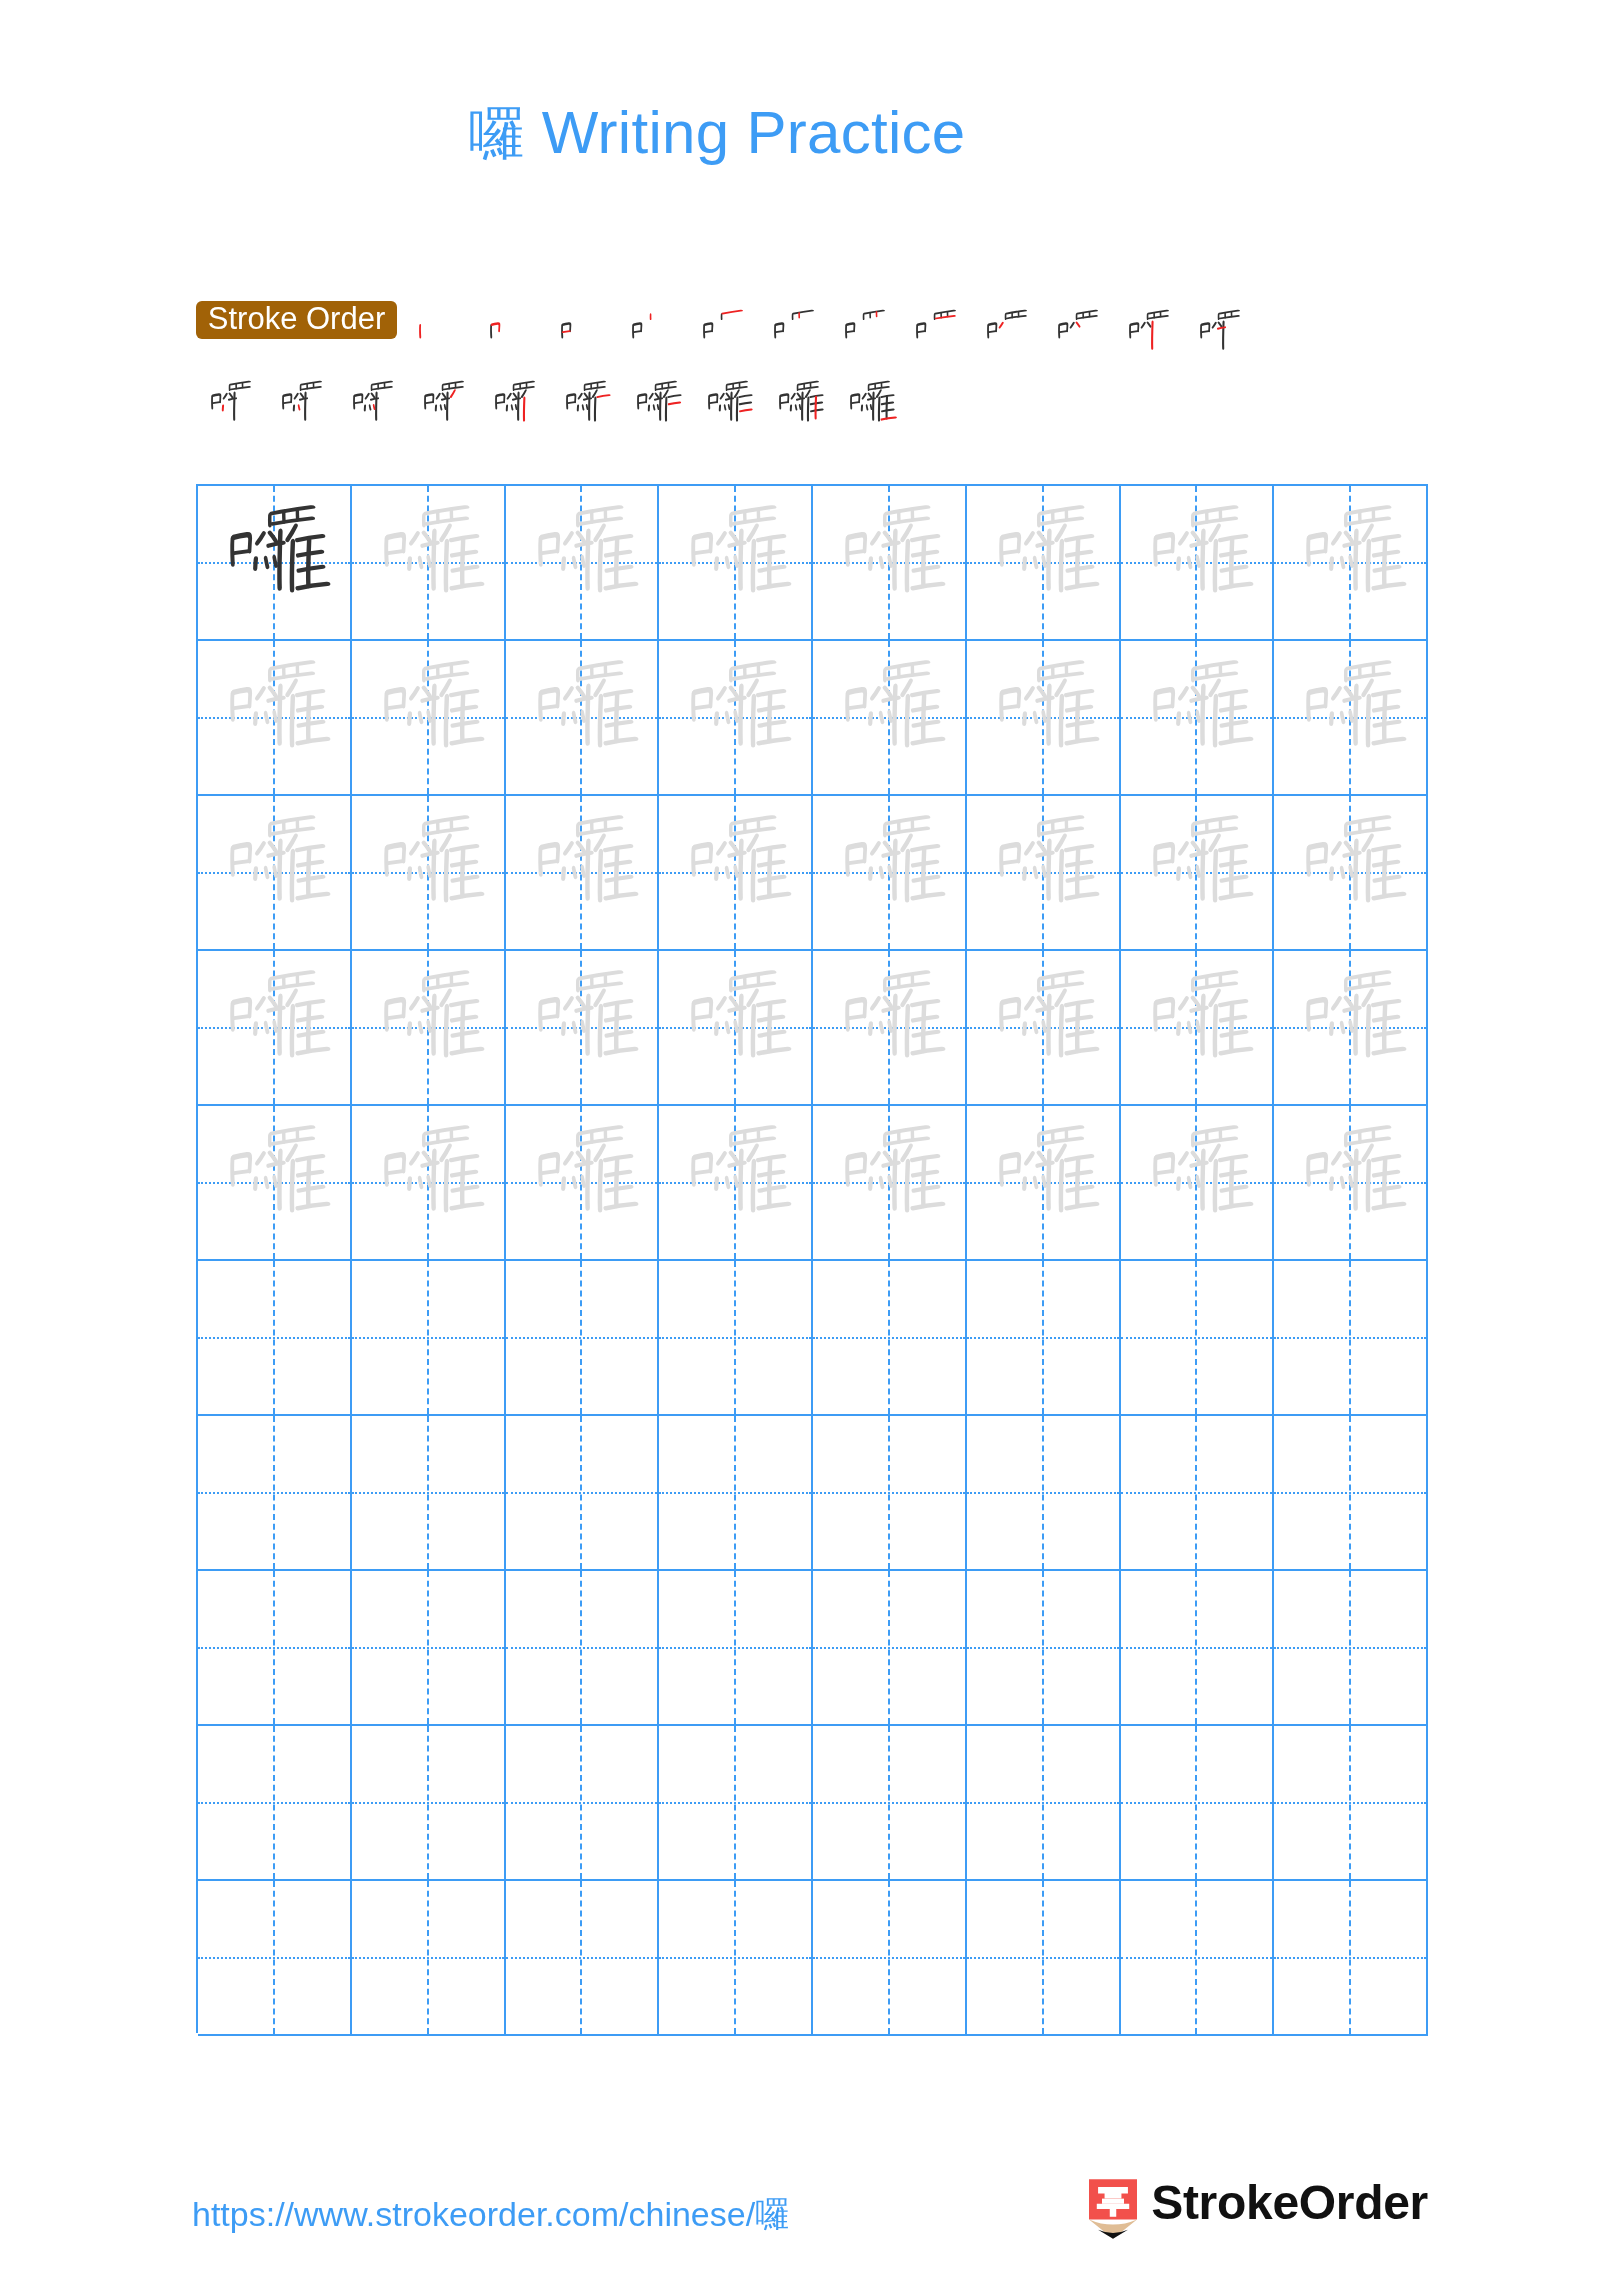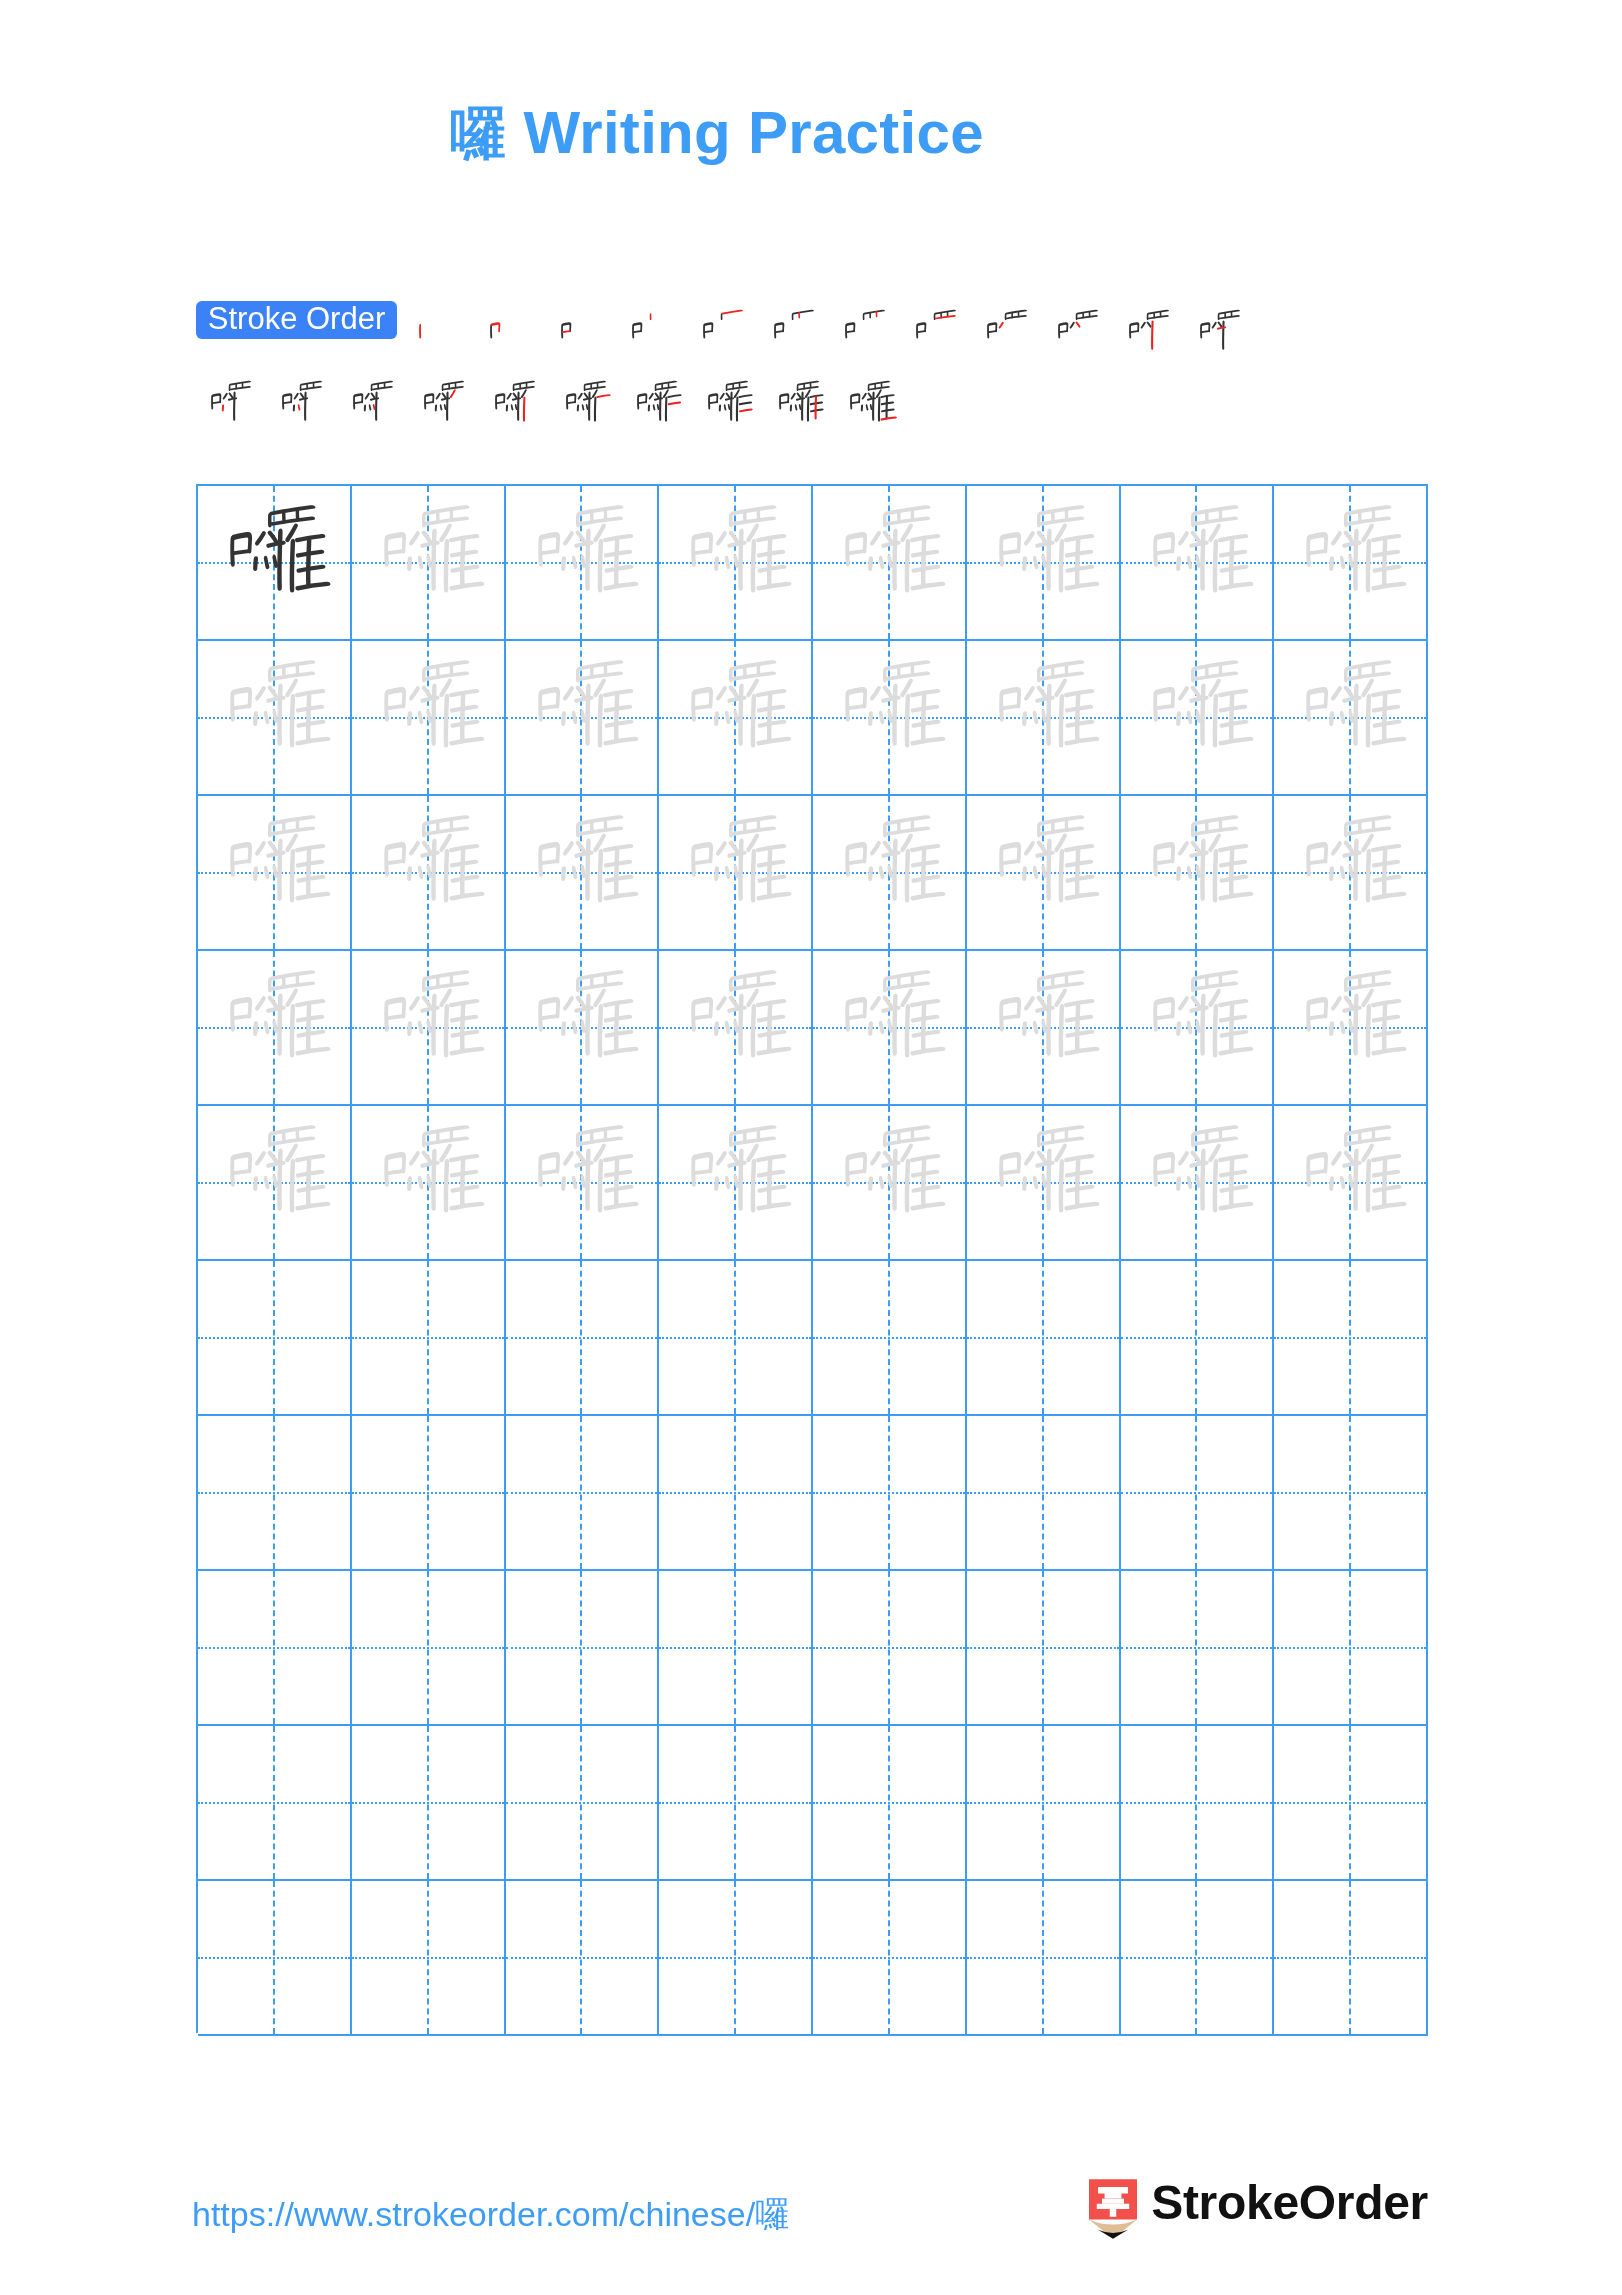--- a/index.html
+++ b/index.html
@@ -16,21 +16,21 @@
   }
 
   
   .page-title {
     position: absolute;
     top: 97px;
     left: 0;
     width: 1434px;
     text-align: center;
     font-size: 60px;
-    font-weight: 700;
+    font-weight: 400;
     color: #3d9cf5;
     letter-spacing: 0.3px;
     white-space: nowrap;
   }
   .page-title .title-char {
     font-family: "DejaVu Sans", sans-serif;
     font-size: 56px;
   }
 
   
@@ -43,21 +43,21 @@
   .stroke-row {
     display: flex;
     align-items: flex-start;
     flex-wrap: nowrap;
     min-height: 71px;
   }
   .stroke-badge {
     display: inline-flex;
     align-items: center;
     justify-content: center;
-    background: #3b82f6;
+    background: #a16207;
     color: #ffffff;
     font-size: 31px;
     font-weight: 400;
     border-radius: 5.9px;
     padding: 3.9px 11.8px 6.5px 11.8px;
     height: 38px;
     box-sizing: border-box;
     margin-right: 6.5px;
     flex: 0 0 auto;
     white-space: nowrap;

